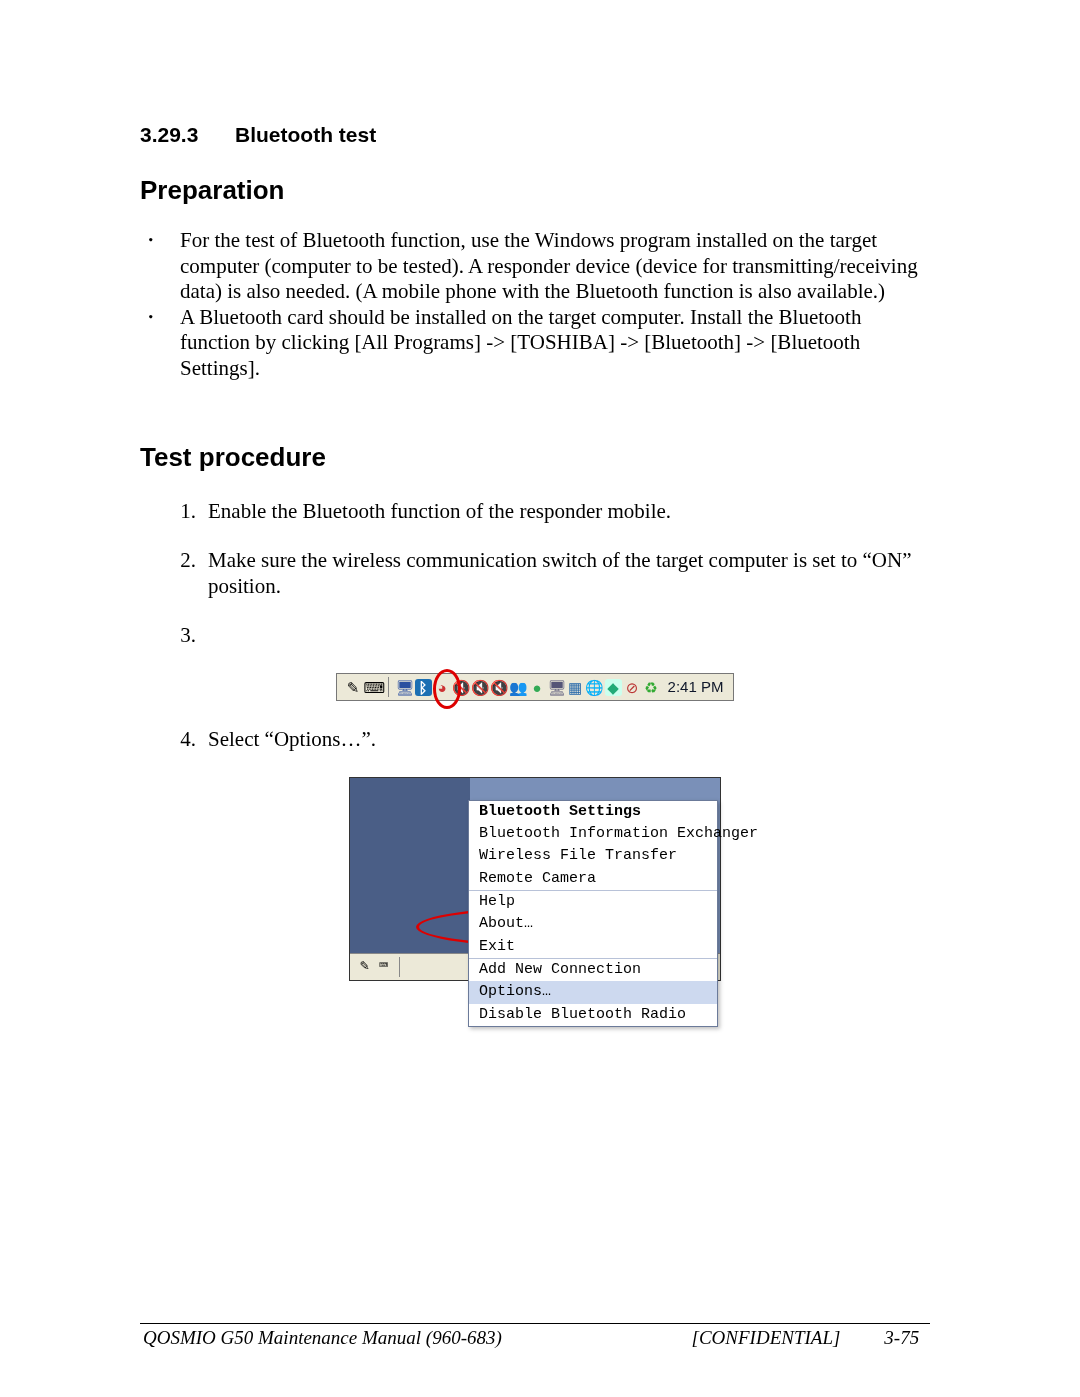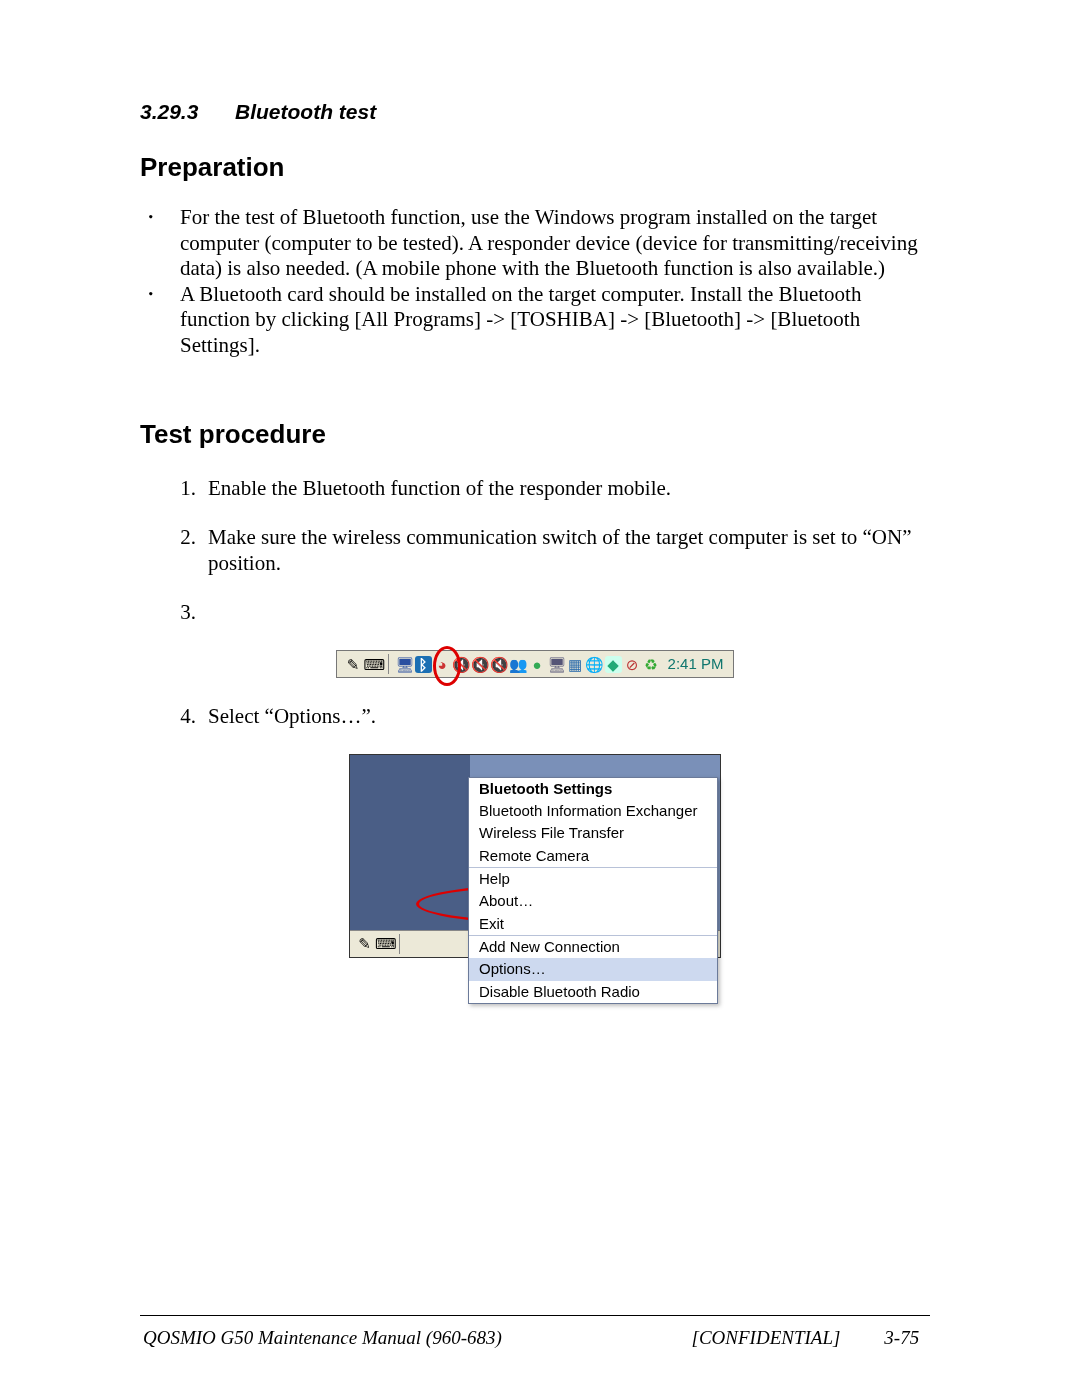--- a/index.html
+++ b/index.html
@@ -23,22 +23,21 @@
     font-style: italic;
     font-size: 19px;
     border-bottom: 1.5px solid #000;
     padding-bottom: 3px;
   }
   .hdr td.right { text-align: right; }
   .section-num {
     font-family: Arial, Helvetica, sans-serif;
     font-weight: bold;
     font-size: 21px;
-    margin-top: 50px;
-    font-style: italic;
+    margin-top: 73px;
   }
   .section-num .num { display:inline-block; width:95px; }
   .sub {
     font-family: Arial, Helvetica, sans-serif;
     font-weight: bold;
     font-size: 26px;
     margin-top: 28px;
   }
   .bullets { margin-top: 22px; font-size: 21px; line-height: 1.22; }
   .bullets .row { display:flex; }
@@ -51,35 +50,35 @@
   .tray {
     display:inline-block;
     background:#ece9d8;
     border:1px solid #777;
     padding:3px 10px 3px 8px;
     font-family: Tahoma, Arial, sans-serif;
     font-size:15px;
     vertical-align:middle;
   }
   .tray-wrap{ display:inline-flex; align-items:center; gap:2px; position:relative;}
-  .tray .clock{ color:#0f766e; margin-left:6px;}
+  .tray .clock{ color:#0f172a; margin-left:6px;}
   .ic {
     display:inline-block; width:17px; height:17px; line-height:17px;
     text-align:center; font-size:15px; border-radius:3px;
     vertical-align:middle;
   }
   .sep { display:inline-block; width:1px; height:20px; background:#888; margin:0 5px; vertical-align:middle;}
   .red-circle{
     position:absolute; border:3px solid #d00; border-radius:50%;
     width:22px; height:34px; left:88px; top:-8px; pointer-events:none;
   }
   
   .menu-fig{
     display:inline-block; width:370px; border:1px solid #333; text-align:left;
-    font-family: Liberation Sans, sans-serif; font-size:15px; position:relative;
+    font-family: Liberation Mono, monospace; font-size:15px; position:relative;
     background:#fde047;
   }
   .desk{ display:flex; height:175px;}
   .desk .l{ width:120px; background:#4a5e86;}
   .desk .r{ flex:1; background:#7a90b8;}
   .menu{
     position:absolute; right:2px; top:22px; width:248px; background:#fff;
     border:1px solid #6b7a99; box-shadow:2px 2px 4px rgba(0,0,0,.25);
   }
   .menu .grp{ border-bottom:1px solid #b8c2d8;}
@@ -90,21 +89,21 @@
   .red-oval{
     position:absolute; border:3px solid #d00; border-radius:50%;
     width:290px; height:36px; left:66px; top:128px; pointer-events:none;
   }
   .menu-fig .tray-bottom{
     background:#ece9d8; border-top:1px solid #888; padding:3px 6px;
     display:flex; align-items:center; gap:2px;
   }
   .footer{
     position:absolute; left:140px; width:790px; bottom:45px;
-    font-style:italic; font-size:19px; border-top:1.5px solid #000; padding-top:8px;
+    font-style:italic; font-size:19px; border-top:1.5px solid #000; padding-top:0;
   }
   .footer td.c{text-align:center;} .footer td.r{text-align:center;}
 </style>
 </head>
 <body>
 
 <div class="page">
 
   <div class="section-num">
     <span class="num">3.29.3</span><span>Bluetooth test</span>

